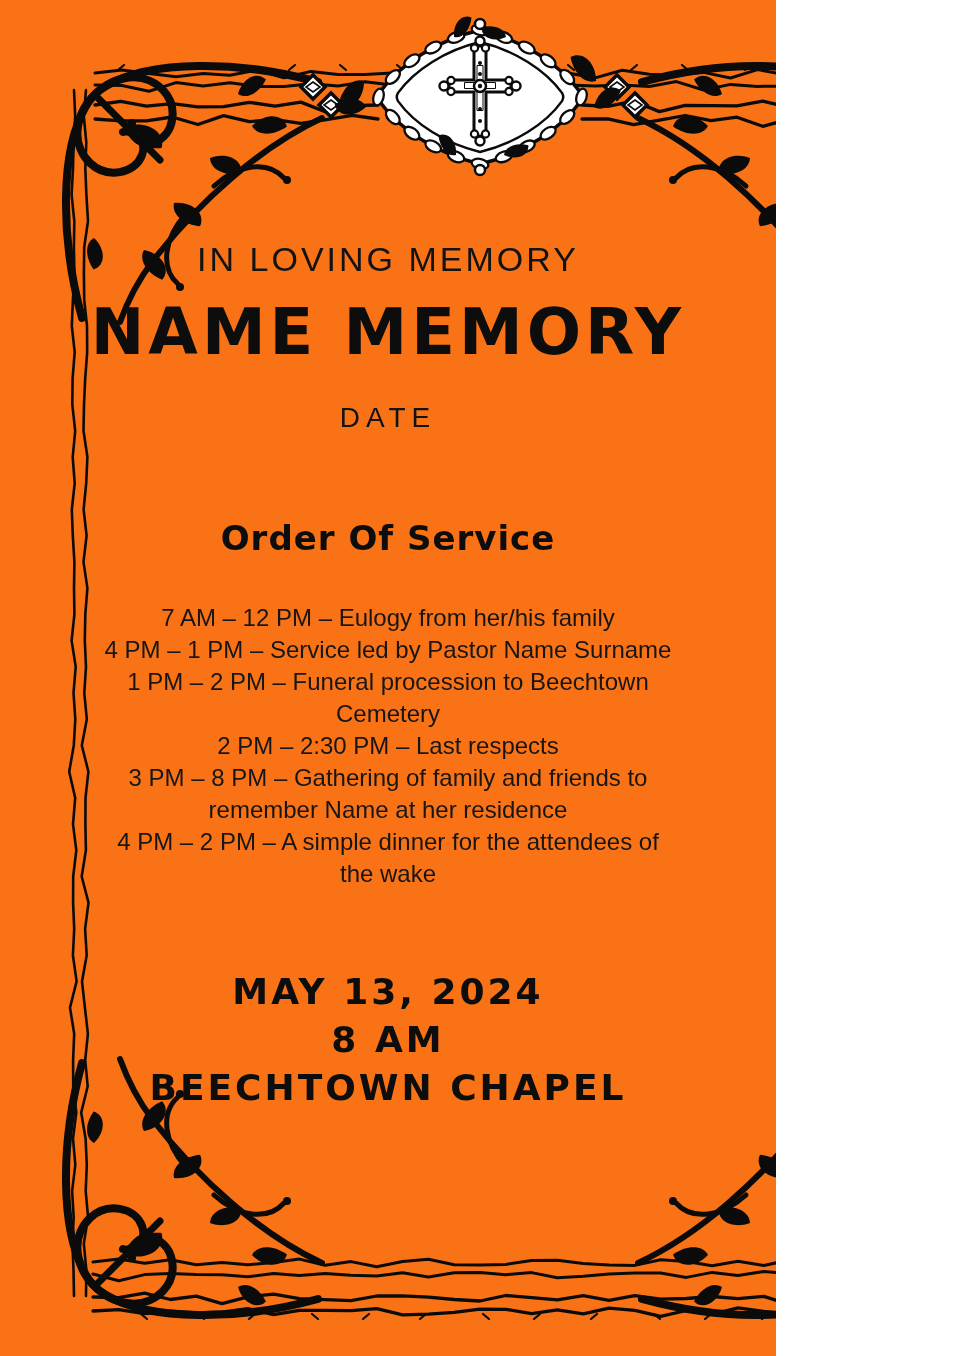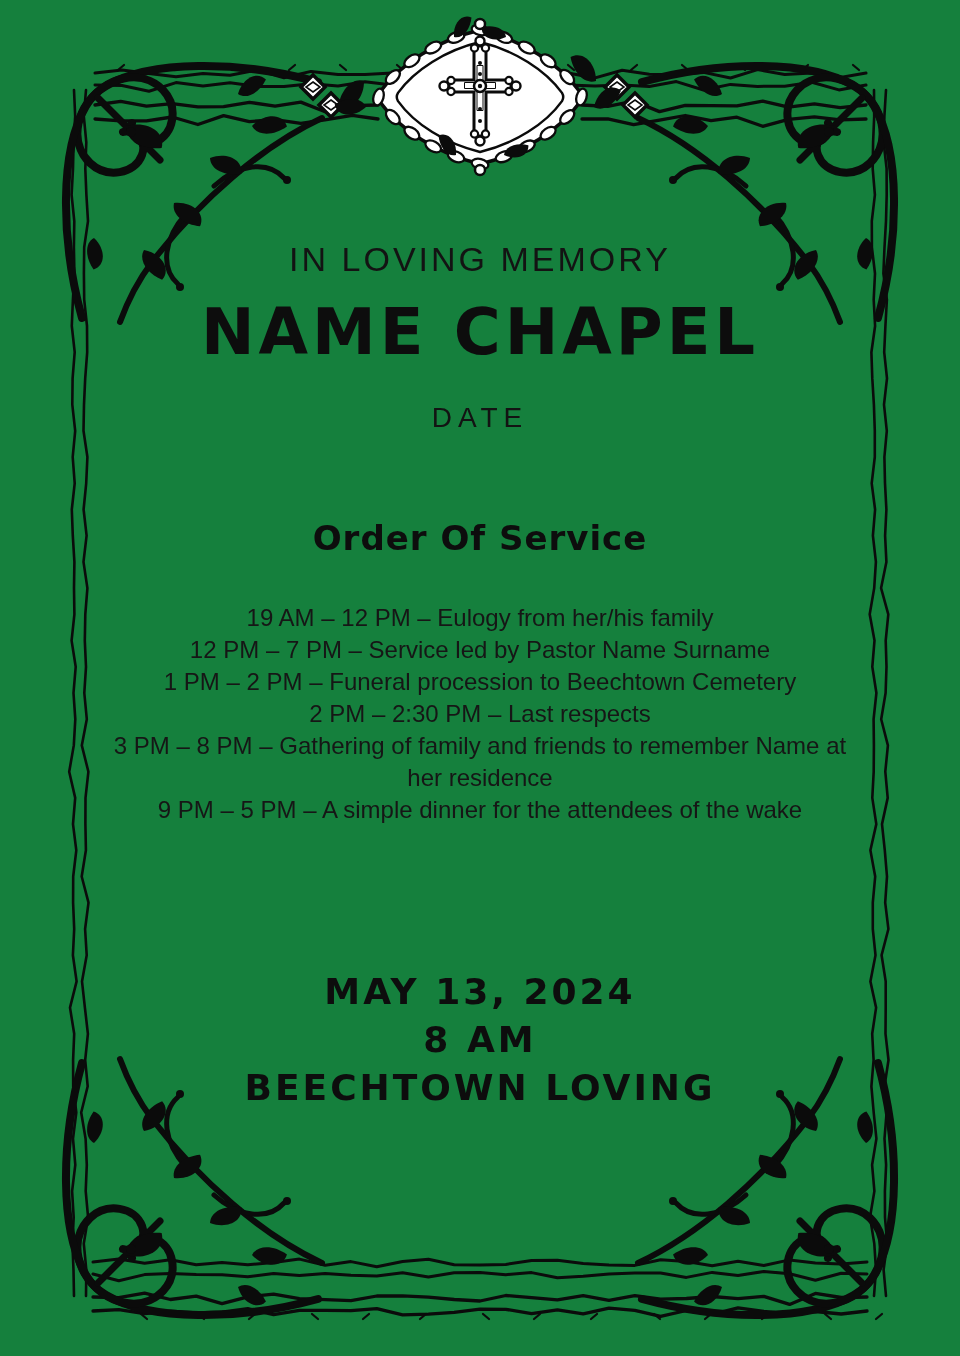--- a/index.html
+++ b/index.html
@@ -1,19 +1,19 @@
 <!DOCTYPE html>
 <html><head>
 <meta charset="utf-8">
 <style>
   html,body{margin:0;padding:0;background:#ffffff;}
   .page{
     position:relative;
-    width:960px;height:1356px;
-    background:#15803d;
+    width:776px;height:1356px;
+    background:#f97316;
     overflow:hidden;
     font-family:"Liberation Sans",sans-serif;
     color:#0b0b0b;
   }
   .border-svg{position:absolute;left:0;top:0;width:960px;height:1356px;}
   .txt{position:absolute;left:0;right:0;text-align:center;white-space:pre-wrap;}
   .eyebrow{
     top:242px;font-size:34px;line-height:1;
     letter-spacing:3px;font-weight:400;color:#131313;
   }
@@ -187,33 +187,33 @@
         <circle cx="0" cy="-9" r="2.2" fill="#0b0b0b" stroke="none"></circle>
         <circle cx="0" cy="-32" r="2" fill="#0b0b0b" stroke="none"></circle>
         <circle cx="0" cy="-21" r="2" fill="#0b0b0b" stroke="none"></circle>
         <circle cx="0" cy="14" r="2" fill="#0b0b0b" stroke="none"></circle>
         <circle cx="0" cy="26" r="2" fill="#0b0b0b" stroke="none"></circle>
       </g>
     </g>
   </svg>
 
   <div class="txt eyebrow">IN LOVING MEMORY</div>
-  <div class="txt name">NAME CHAPEL</div>
+  <div class="txt name">NAME MEMORY</div>
   <div class="txt dateph">DATE</div>
 
   <div class="txt section-title">Order Of Service</div>
 
   <div class="schedule">
-    <div>19 AM – 12 PM – Eulogy from her/his family</div>
-    <div>12 PM – 7 PM – Service led by Pastor Name Surname</div>
+    <div>7 AM – 12 PM – Eulogy from her/his family</div>
+    <div>4 PM – 1 PM – Service led by Pastor Name Surname</div>
     <div>1 PM – 2 PM – Funeral procession to Beechtown Cemetery</div>
     <div>2 PM – 2:30 PM – Last respects</div>
     <div>3 PM – 8 PM – Gathering of family and friends to remember Name at her residence</div>
-    <div>9 PM – 5 PM – A simple dinner for the attendees of the wake</div>
+    <div>4 PM – 2 PM – A simple dinner for the attendees of the wake</div>
   </div>
 
   <div class="event-block">
     <div>MAY 13, 2024</div>
     <div>8 AM</div>
-    <div>BEECHTOWN LOVING</div>
+    <div>BEECHTOWN CHAPEL</div>
   </div>
 
 </div>
 
 </body></html>

